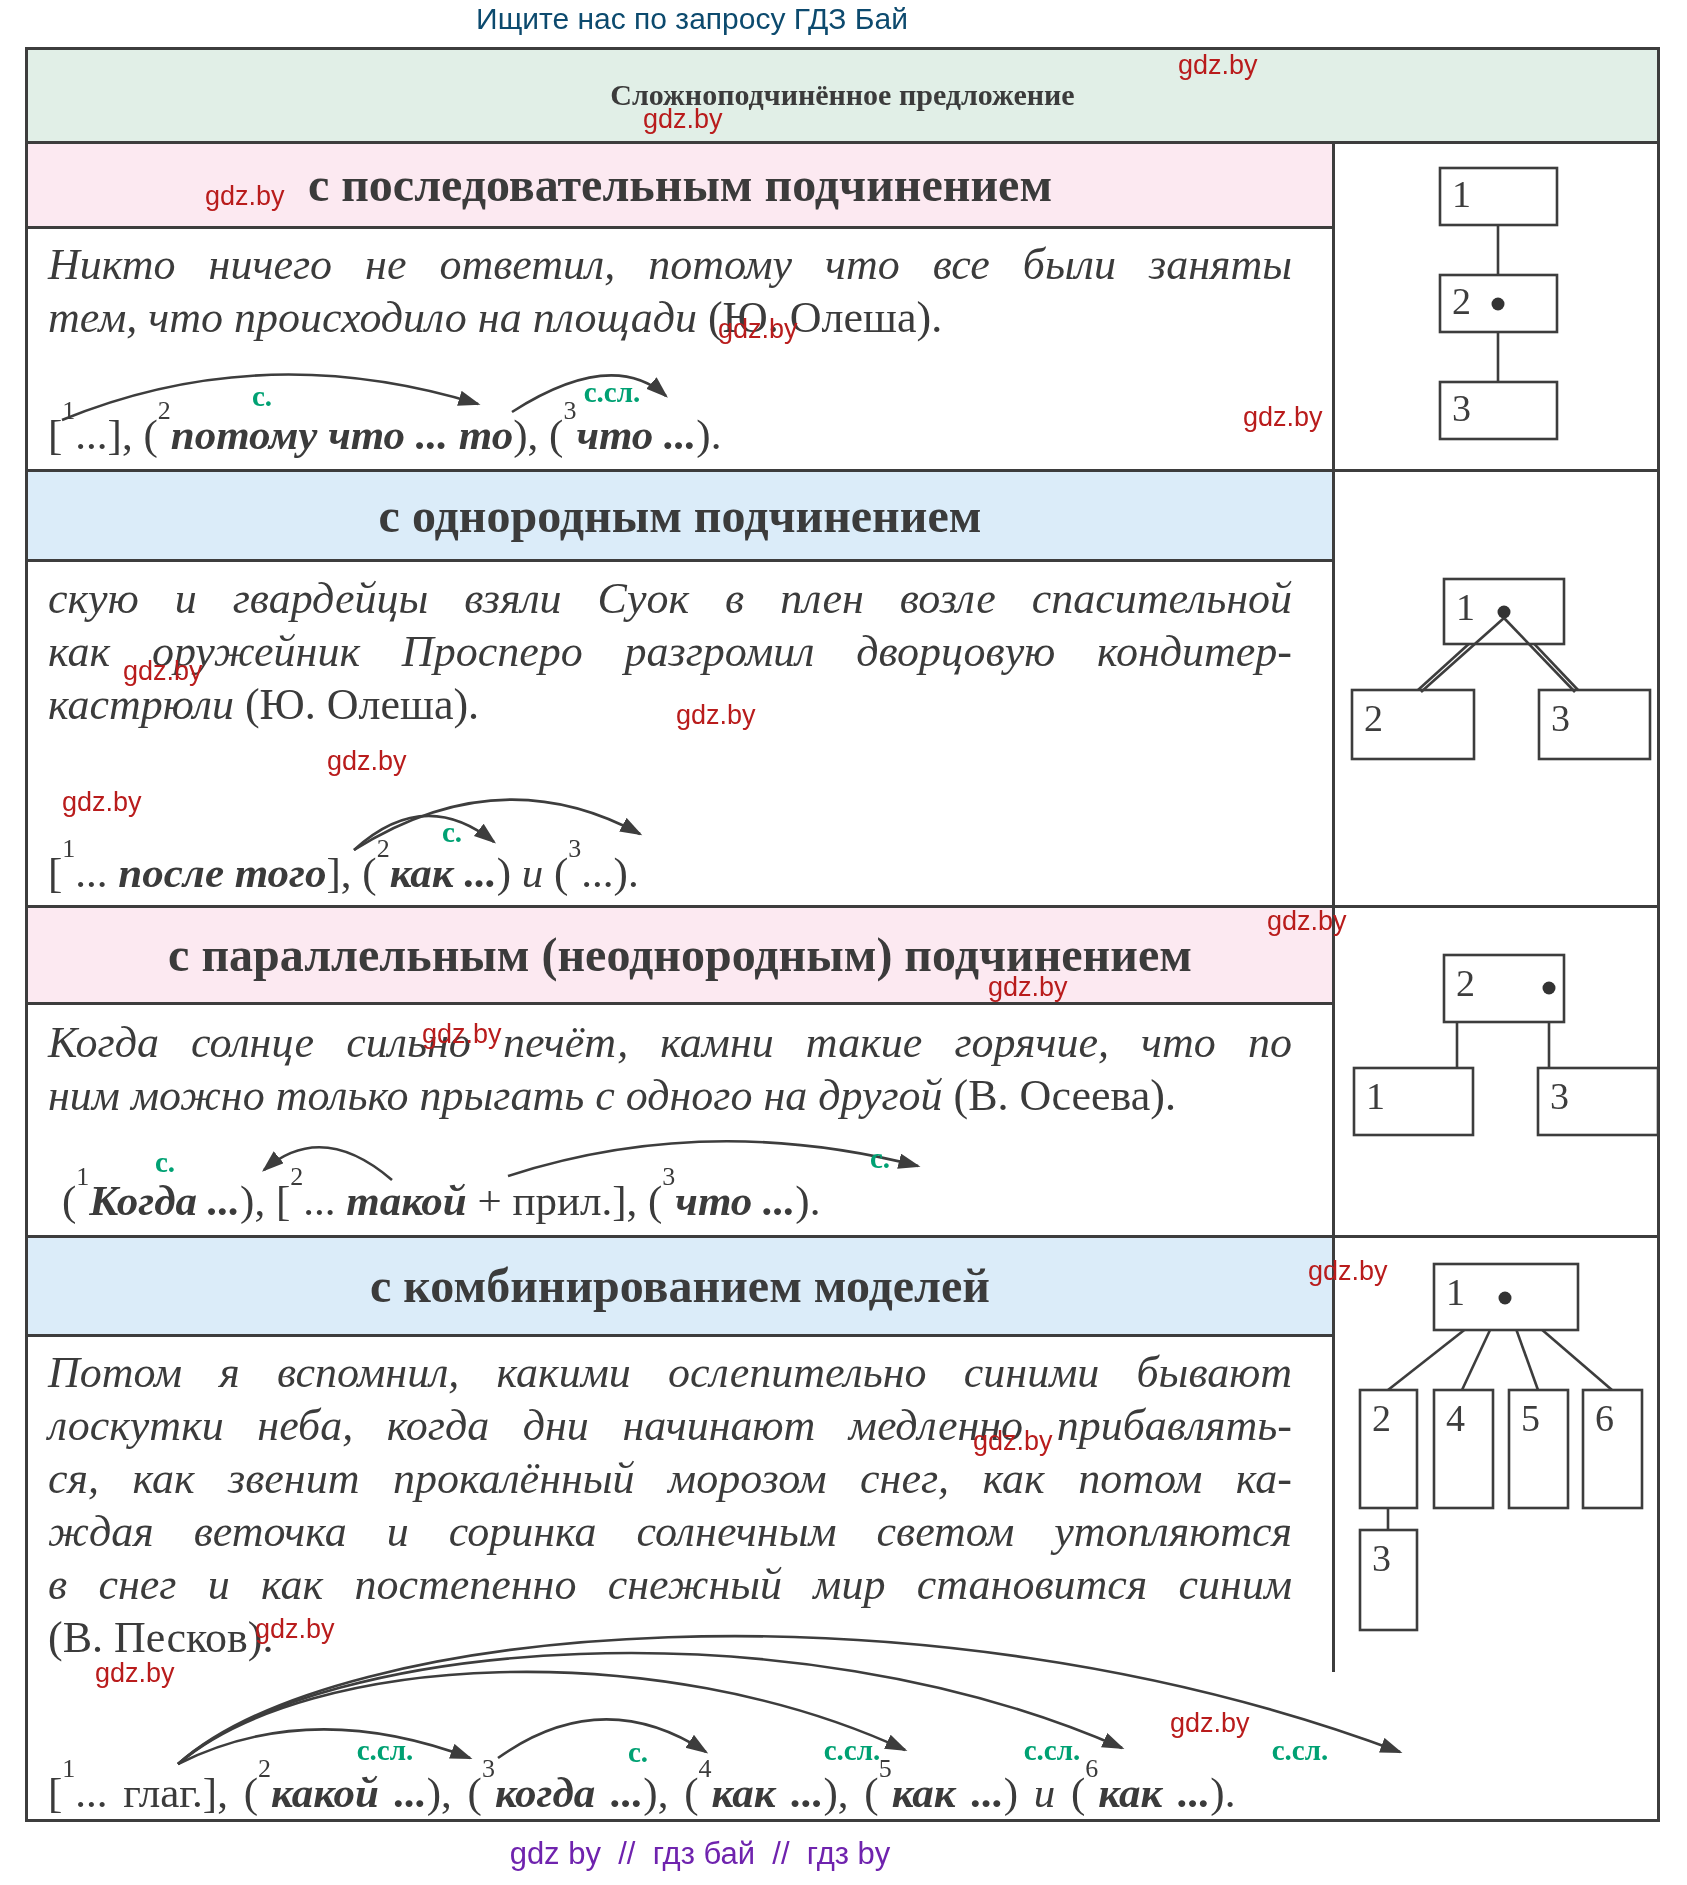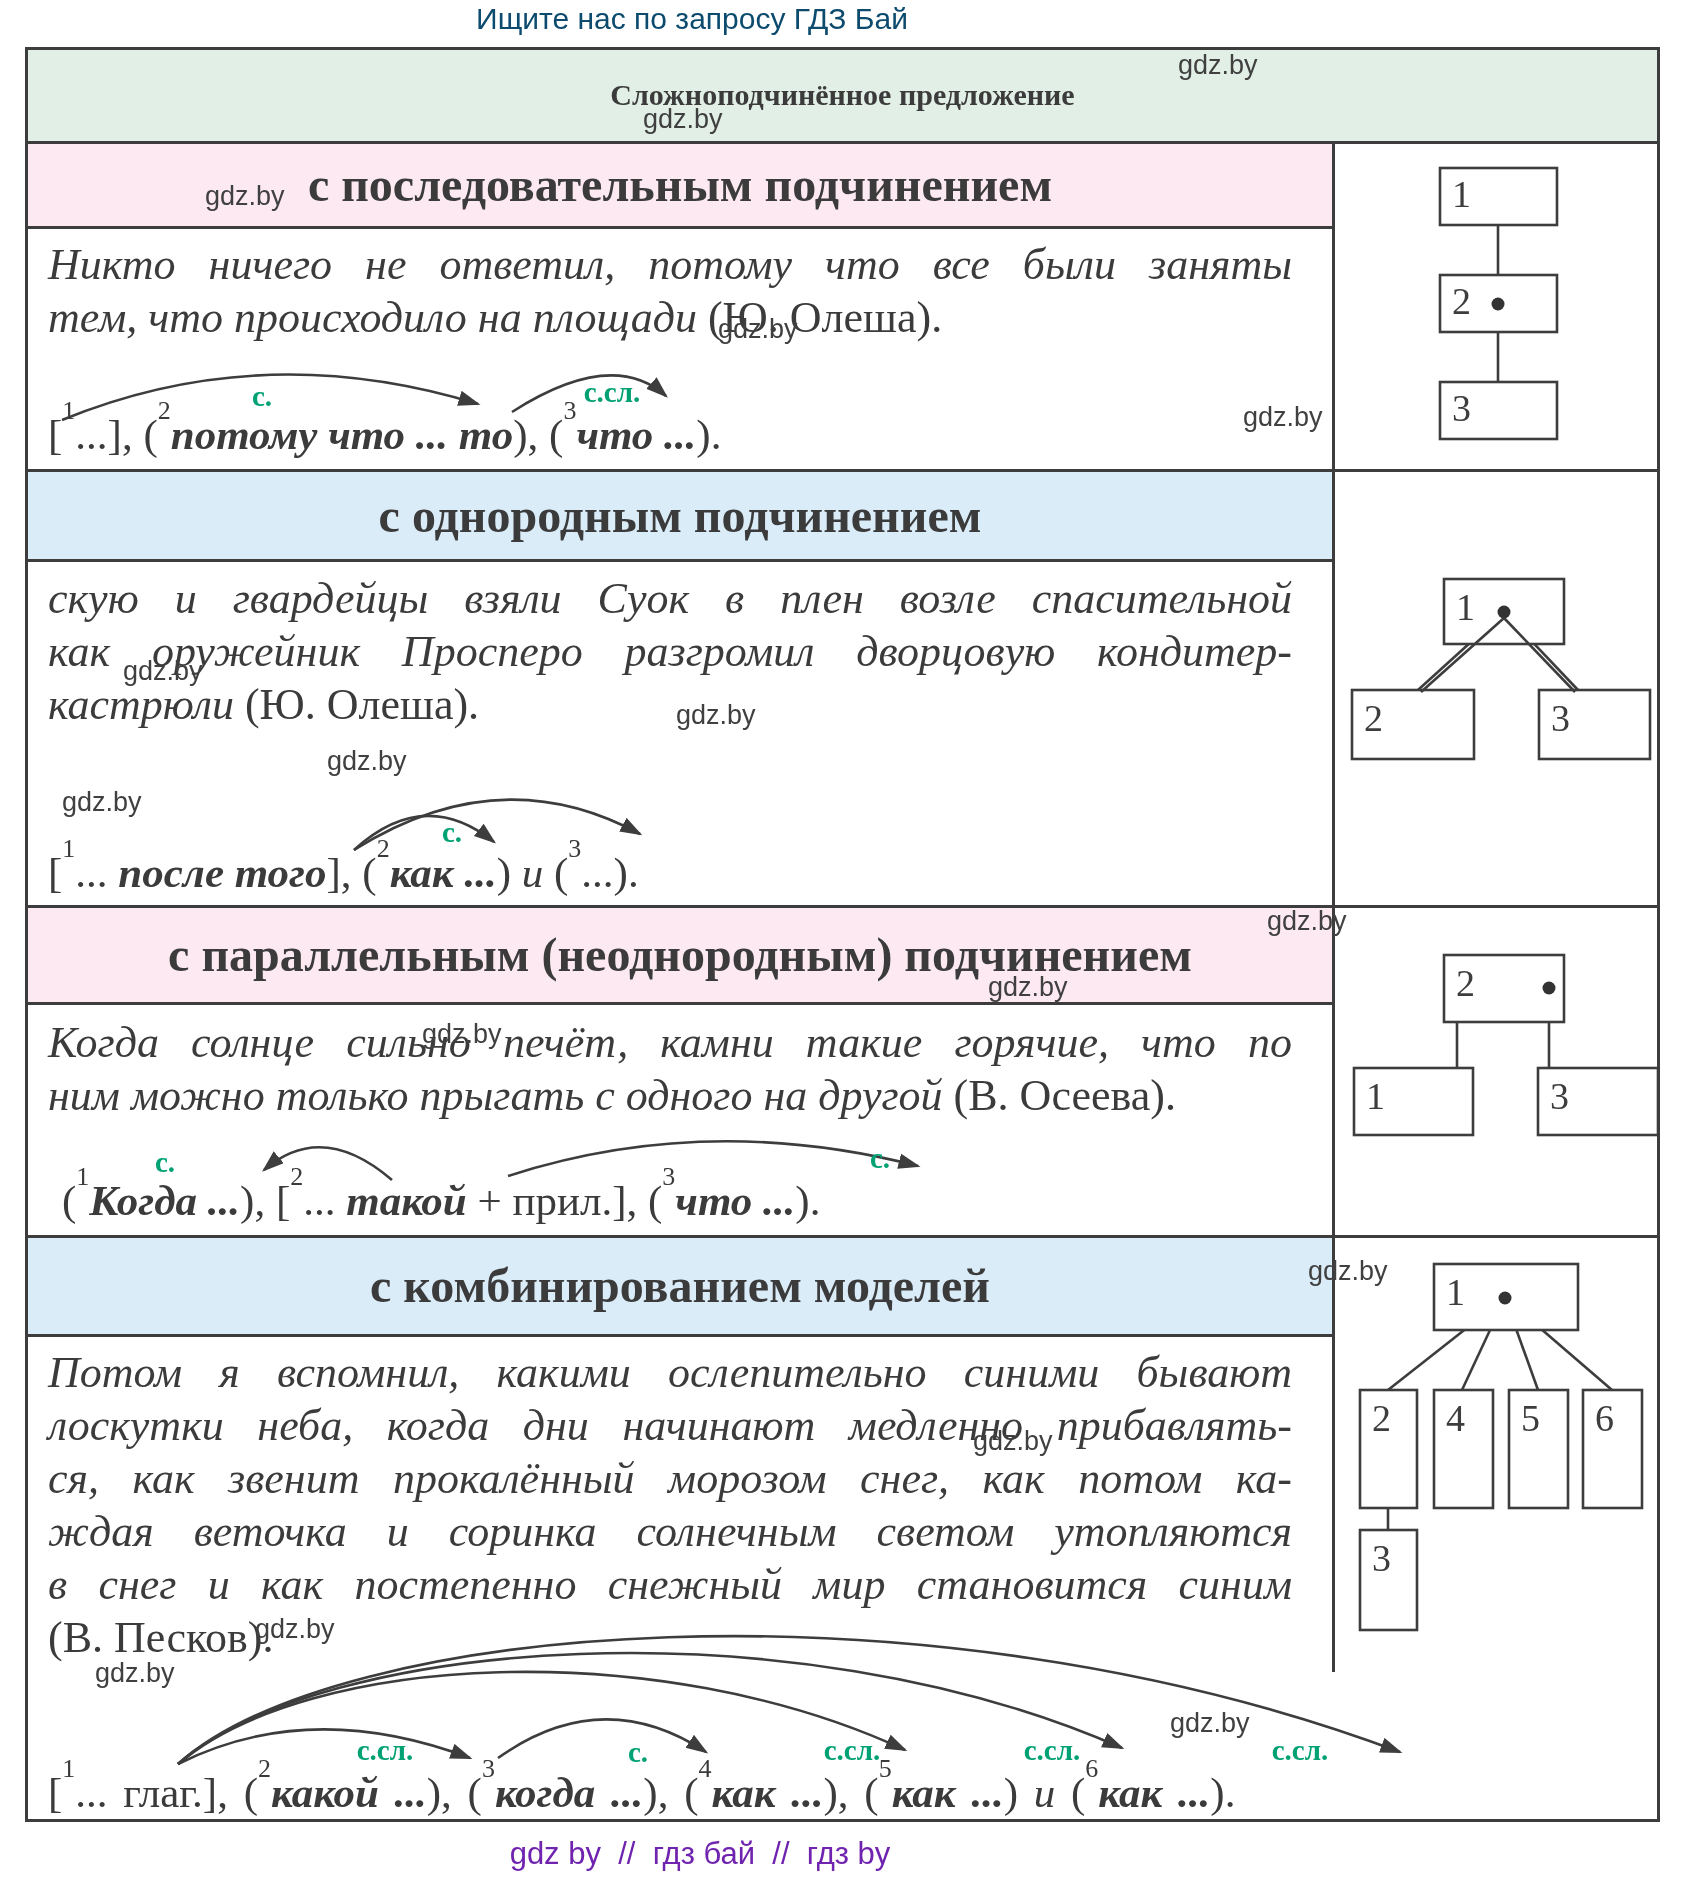--- a/index.html
+++ b/index.html
@@ -20,21 +20,21 @@
   .title-row{display:flex;align-items:center;justify-content:center;font-weight:bold;font-size:30px;z-index:3;}
   .sec-header{display:flex;align-items:center;justify-content:center;font-weight:bold;font-size:48px;z-index:3;}
   .sentence{font-size:44px;font-style:italic;line-height:53px;width:1244px;z-index:3;}
   .sentence .rm{font-style:normal;}
   .jl{text-align:justify;text-align-last:justify;}
   .ll{text-align:left;}
   .formula{font-size:43px;white-space:nowrap;z-index:3;}
   .formula .bi{font-weight:bold;font-style:italic;}
   .formula .it{font-style:italic;}
   .formula sup{font-size:26px;line-height:0;position:relative;top:-15px;letter-spacing:0;}
-  .wm{font-family:"Liberation Sans", sans-serif;font-size:27px;color:#404040;z-index:5;white-space:nowrap;}
+  .wm{font-family:"Liberation Sans", sans-serif;font-size:27px;color:#b91c1c;z-index:5;white-space:nowrap;}
   .banner{left:0;top:2px;width:1384px;text-align:center;font-family:"Liberation Sans", sans-serif;
           font-size:30px;color:#0c4a6e;z-index:5;}
   .footer{left:0;top:1836px;width:1400px;text-align:center;font-family:"Liberation Sans", sans-serif;
           font-size:31px;color:#6f23ae;z-index:5;}
   svg.overlay{left:0;top:0;z-index:2;pointer-events:none;}
   svg.overlay text.num{font-family:"Liberation Serif",serif;font-size:38px;fill:#3d3d3d;}
   svg.overlay text.arclab{font-family:"Liberation Serif",serif;font-size:29px;font-weight:bold;fill:#00a173;}
 </style>
 </head>
 <body>

